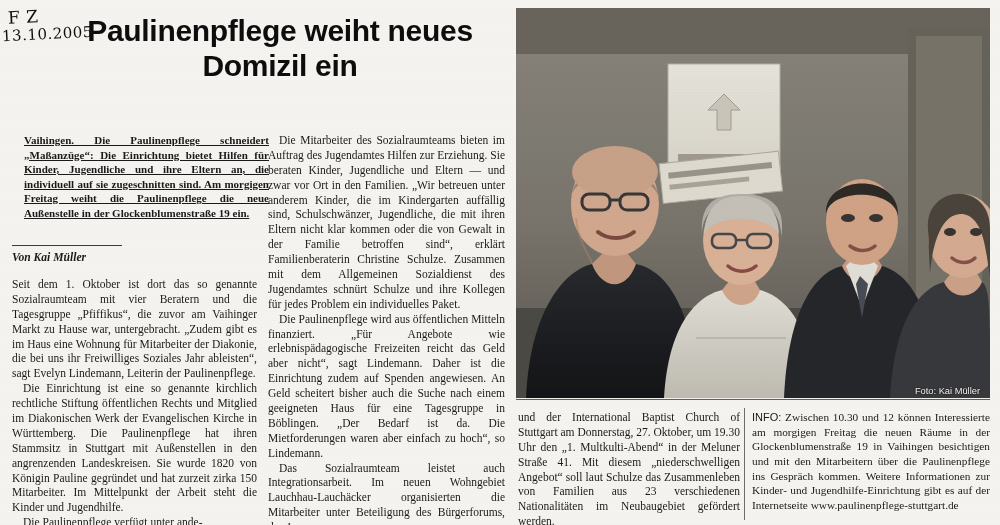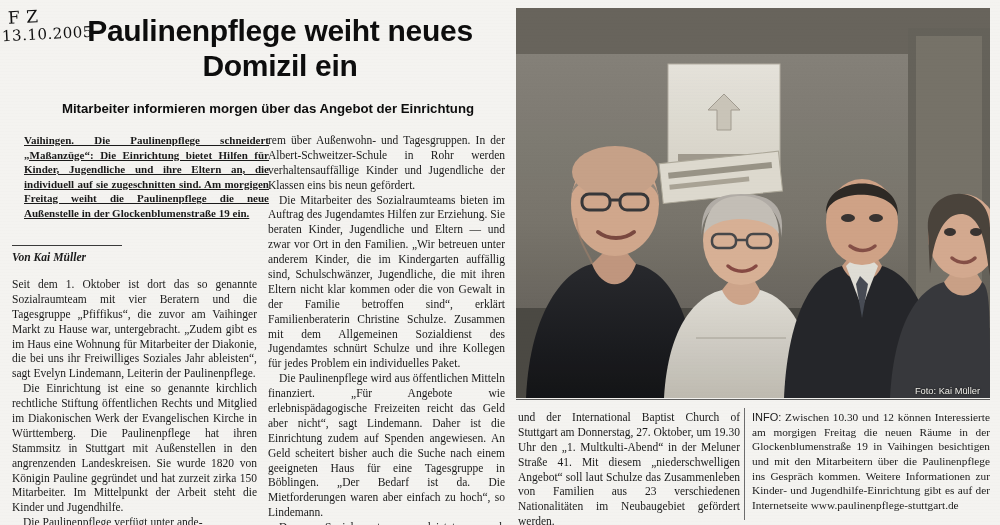--- a/index.html
+++ b/index.html
@@ -179,35 +179,33 @@
 </style>
 </head>
 <body>
 
 <div class="page">
 
   <div class="handwriting" id="hand-line1">F Z</div>
   <div class="handwriting" id="hand-line2">13.10.2005</div>
 
   <div class="headline">Paulinenpflege weiht neues Domizil ein</div>
-  <div class="subhead">Mitarbeiter informieren morgen über das Angebot der Einrichtung</div>
 
   <div class="lead">Vaihingen. Die Paulinenpflege schneidert „Maßanzüge“: Die Einrichtung bietet Hilfen für Kinder, Jugendliche und ihre Eltern an, die individuell auf sie zugeschnitten sind. Am morgigen Freitag weiht die Paulinenpflege die neue Außenstelle in der Glockenblumenstraße 19 ein.</div>
 
   <div class="byline-rule"></div>
   <div class="byline">Von Kai Müller</div>
 
   <div class="col" id="col1">
     <p class="first">Seit dem 1. Oktober ist dort das so genannte Sozialraumteam mit vier Beratern und die Tagesgruppe „Pfiffikus“, die zuvor am Vaihinger Markt zu Hause war, untergebracht. „Zudem gibt es im Haus eine Wohnung für Mitarbeiter der Diakonie, die bei uns ihr Freiwilliges Soziales Jahr ableisten“, sagt Evelyn Lindemann, Leiterin der Paulinenpflege.</p>
     <p>Die Einrichtung ist eine so genannte kirchlich rechtliche Stiftung öffentlichen Rechts und Mitglied im Diakonischen Werk der Evangelischen Kirche in Württemberg. Die Paulinenpflege hat ihren Stammsitz in Stuttgart mit Außenstellen in den angrenzenden Landeskreisen. Sie wurde 1820 von Königin Pauline gegründet und hat zurzeit zirka 150 Mitarbeiter. Im Mittelpunkt der Arbeit steht die Kinder und Jugendhilfe.</p>
     <p>Die Paulinenpflege verfügt unter ande-</p>
   </div>
 
   <div class="col" id="col2">
-    <p class="first">rem über Außenwohn- und Tagesgruppen. In der Albert-Schweitzer-Schule in Rohr werden verhaltensauffällige Kinder und Jugendliche der Klassen eins bis neun gefördert.</p>
     <p>Die Mitarbeiter des Sozialraumteams bieten im Auftrag des Jugendamtes Hilfen zur Erziehung. Sie beraten Kinder, Jugendliche und Eltern — und zwar vor Ort in den Familien. „Wir betreuen unter anderem Kinder, die im Kindergarten auffällig sind, Schulschwänzer, Jugendliche, die mit ihren Eltern nicht klar kommen oder die von Gewalt in der Familie betroffen sind“, erklärt Familienberaterin Christine Schulze. Zusammen mit dem Allgemeinen Sozialdienst des Jugendamtes schnürt Schulze und ihre Kollegen für jedes Problem ein individuelles Paket.</p>
     <p>Die Paulinenpflege wird aus öffentlichen Mitteln finanziert. „Für Angebote wie erlebnispädagogische Freizeiten reicht das Geld aber nicht“, sagt Lindemann. Daher ist die Einrichtung zudem auf Spenden angewiesen. An Geld scheitert bisher auch die Suche nach einem geeigneten Haus für eine Tagesgruppe in Böblingen. „Der Bedarf ist da. Die Mietforderungen waren aber einfach zu hoch“, so Lindemann.</p>
     <p>Das Sozialraumteam leistet auch Integrationsarbeit. Im neuen Wohngebiet Lauchhau-Lauchäcker organisierten die Mitarbeiter unter Beteiligung des Bürgerforums, der Awo</p>
   </div>
 
   <div class="col" id="col3">
     <p class="first">und der International Baptist Church of Stuttgart am Donnerstag, 27. Oktober, um 19.30 Uhr den „1. Multkulti-Abend“ in der Meluner Straße 41. Mit diesem „niederschwelligen Angebot“ soll laut Schulze das Zusammenleben von Familien aus 23 verschiedenen Nationalitäten im Neubaugebiet gefördert werden.</p>
   </div>
 
   <div class="photo">

